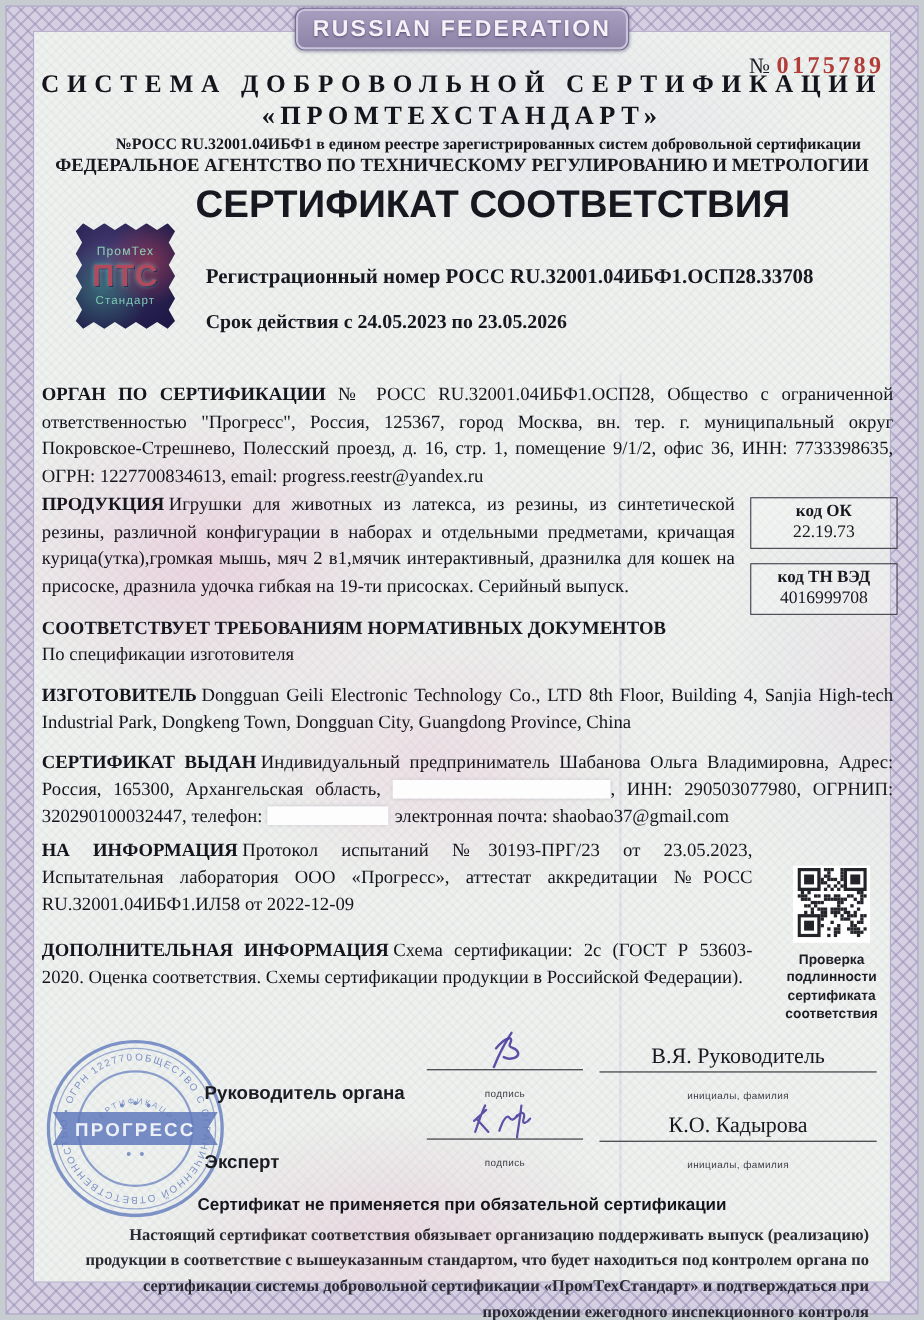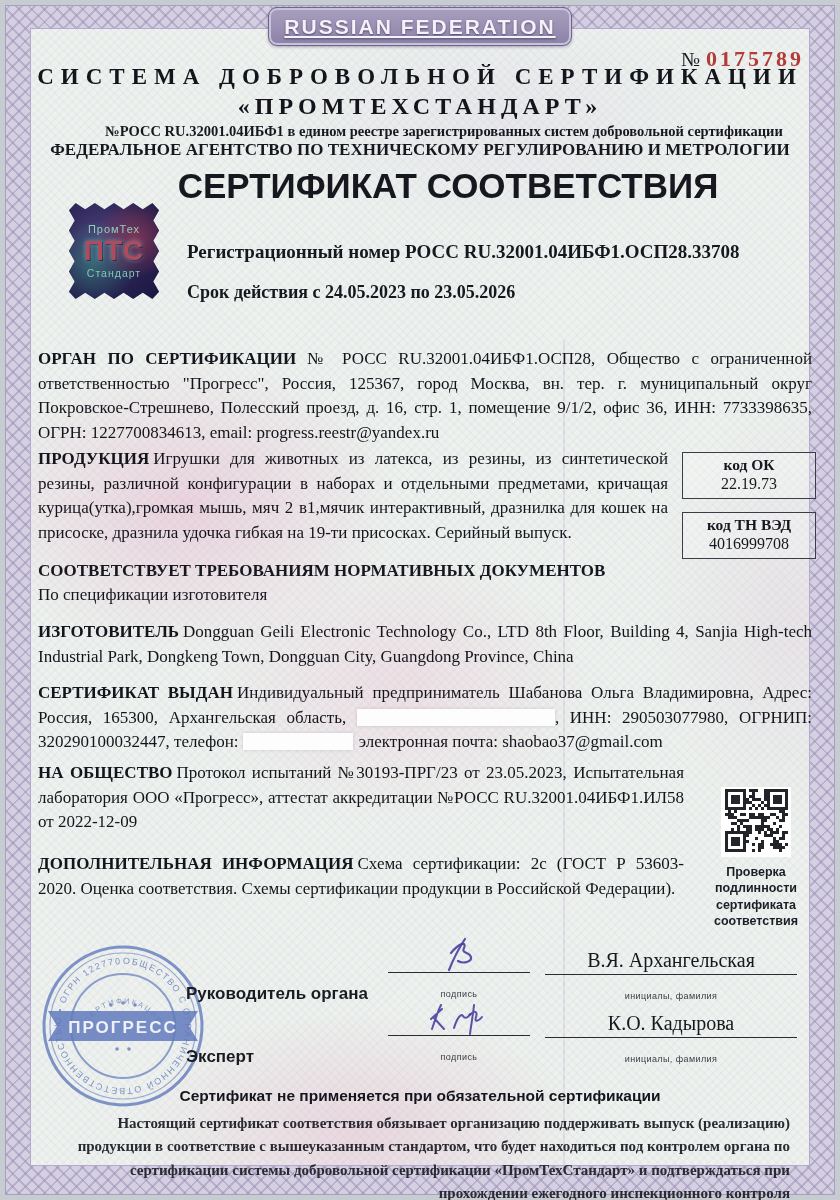--- a/index.html
+++ b/index.html
@@ -26,21 +26,21 @@
       repeating-linear-gradient(-45deg, rgba(175,192,198,.18) 0 2px, transparent 2px 6px);}
   .vline{left:563px;top:340px;width:2px;height:828px;background:rgba(168,138,192,.18);}
 
   .t-center{left:0;right:0;text-align:center;}
 
   .badge{top:7px;left:50%;transform:translateX(-50%);width:302px;height:37px;
     background:linear-gradient(#a89fc0,#8b82a6);border:1px solid #6f6790;border-radius:9px;
     box-shadow:inset 0 0 0 2px #c9c3da, 0 1px 3px rgba(60,50,90,.4);
     display:flex;align-items:center;justify-content:center;
     font-family:"Liberation Sans",sans-serif;font-weight:700;font-size:21px;letter-spacing:2px;
-    color:#f4f2f8;text-shadow:0 1px 2px rgba(40,30,70,.6);text-decoration:underline;}
+    color:#f4f2f8;text-shadow:0 1px 2px rgba(40,30,70,.6);}
 
   .cert-no{top:46px;right:36px;font-size:20px;color:#1a1a22;}
   .cert-no .digits{color:#b23c38;font-size:22px;letter-spacing:3px;font-weight:600;margin-left:6px;}
 
   .title1{top:64px;font-size:23px;font-weight:700;letter-spacing:7px;color:#14141c;}
   .title2{top:93px;font-size:24px;font-weight:700;letter-spacing:5px;color:#14141c;}
   .registry{top:123px;font-size:14.5px;font-weight:700;padding-left:48px;}
   .agency{top:140px;font-size:17px;font-weight:700;}
   .doc-title{top:166px;left:56px;right:0;text-align:center;
     font-family:"Liberation Sans",sans-serif;font-weight:700;font-size:35px;color:#17171f;}
@@ -170,21 +170,21 @@
   </div>
 
   <div class="abs issued">
     <p class="body-text"><b class="lbl">СЕРТИФИКАТ ВЫДАН</b><span>Индивидуальный предприниматель Шабанова Ольга Владимировна, Адрес: Россия, 165300, Архангельская область,</span>
       <span class="redact r1"></span><span>, ИНН: 290503077980, ОГРНИП: 320290100032447, телефон:</span>
       <span class="redact r2"></span><span>электронная почта: shaobao37@gmail.com</span></p>
   </div>
 
   <div class="abs ba-row">
     <div class="ba-left">
-      <p class="body-text"><b class="lbl">НА ОБЩЕСТВО</b><span>Протокол испытаний №30193-ПРГ/23 от 23.05.2023, Испытательная лаборатория ООО «Прогресс», аттестат аккредитации №РОСС RU.32001.04ИБФ1.ИЛ58 от 2022-12-09</span></p>
+      <p class="body-text"><b class="lbl">НА ИНФОРМАЦИЯ</b><span>Протокол испытаний №30193-ПРГ/23 от 23.05.2023, Испытательная лаборатория ООО «Прогресс», аттестат аккредитации №РОСС RU.32001.04ИБФ1.ИЛ58 от 2022-12-09</span></p>
       <p class="body-text additional-p"><b class="lbl">ДОПОЛНИТЕЛЬНАЯ ИНФОРМАЦИЯ</b><span>Схема сертификации: 2с (ГОСТ Р 53603-2020. Оценка соответствия. Схемы сертификации продукции в Российской Федерации).</span></p>
     </div>
     <div class="qr-col">
       <div class="qr-box"><svg xmlns="http://www.w3.org/2000/svg" width="63" height="63" viewBox="0 0 63 63" fill="#23232a">
             <rect x="24" y="0" width="3" height="3"></rect>
             <rect x="27" y="0" width="3" height="3"></rect>
             <rect x="30" y="0" width="3" height="3"></rect>
             <rect x="39" y="0" width="3" height="3"></rect>
             <rect x="27" y="3" width="3" height="3"></rect>
             <rect x="39" y="3" width="3" height="3"></rect>
@@ -348,21 +348,21 @@
     <div class="sig-col">
       <div class="sig-line">
         <svg class="sig-ink" width="54" height="36" viewBox="0 0 54 36">
           <path d="M33 3 C 27 12, 21 24, 17 34" fill="none" stroke="#4b3f9e" stroke-width="2.2" stroke-linecap="round" opacity=".9"></path>
           <path d="M19 17 C 27 7, 35 5, 32 12 C 29 18, 37 15, 39 21 C 40 26, 31 28, 26 25" fill="none" stroke="#4b3f9e" stroke-width="2.2" stroke-linecap="round" opacity=".9"></path>
         </svg>
       </div>
       <div class="cap">подпись</div>
     </div>
     <div class="name-col">
-      <div class="name-line">В.Я. Архангельская</div>
+      <div class="name-line">В.Я. Руководитель</div>
       <div class="cap">инициалы, фамилия</div>
     </div>
   </div>
 
   <div class="abs sig-row row2">
     <div class="role">Эксперт</div>
     <div class="sig-col">
       <div class="sig-line">
         <svg class="sig-ink" width="70" height="36" viewBox="0 0 70 36">
           <path d="M8 30 C 11 21, 14 12, 17 6 M7 20 L18 10 M10 19 L20 30" fill="none" stroke="#4b3f9e" stroke-width="2" stroke-linecap="round" opacity=".9"></path>

